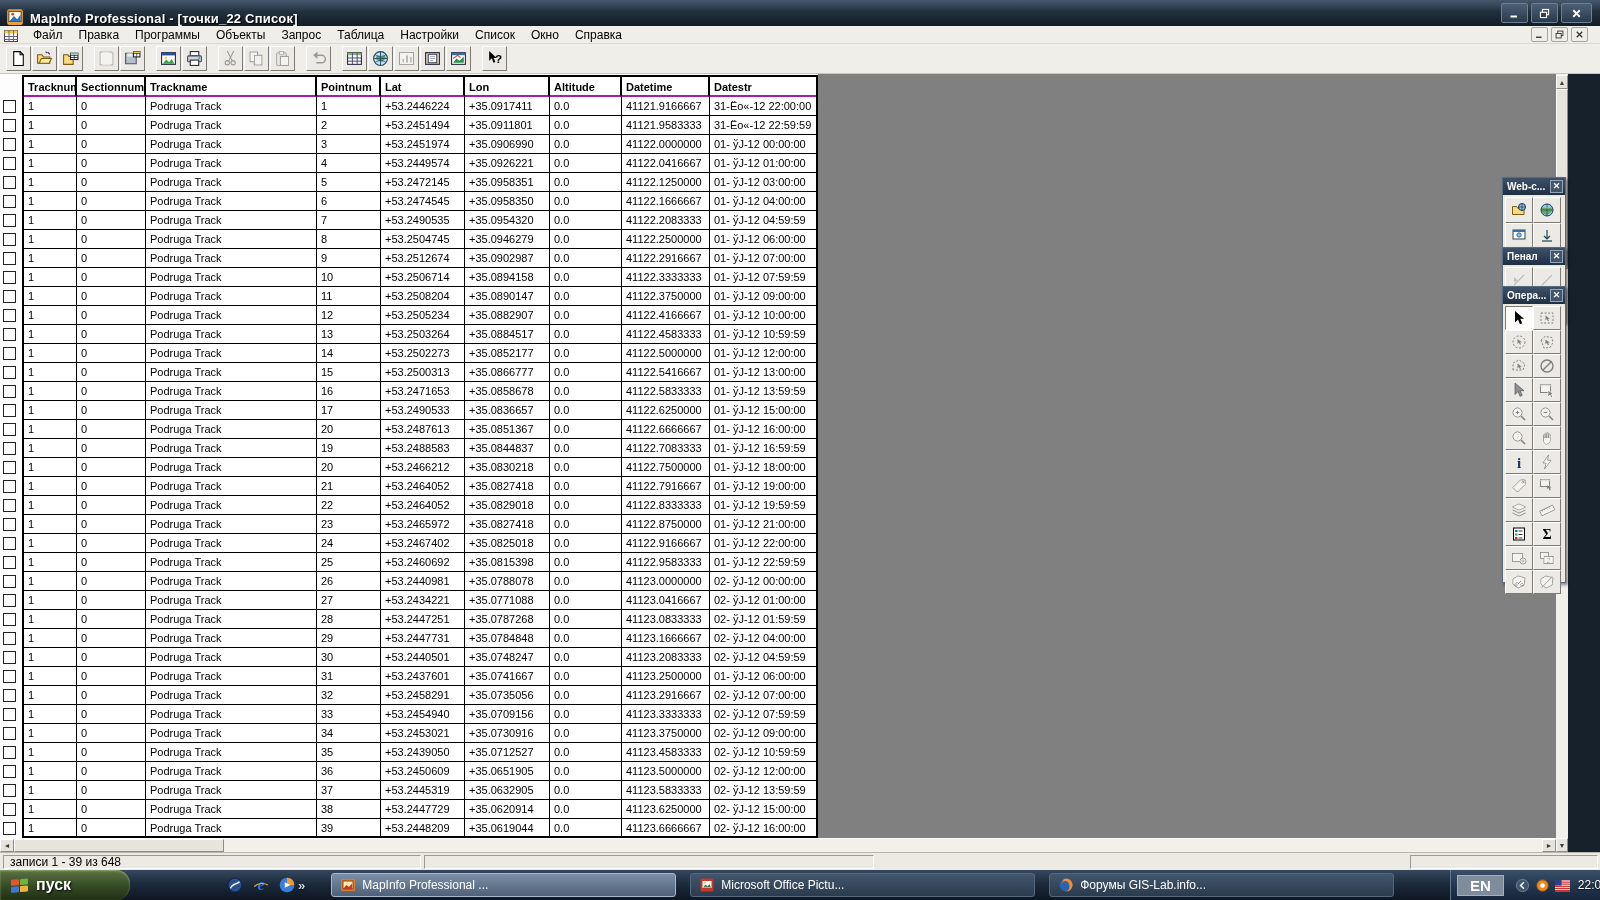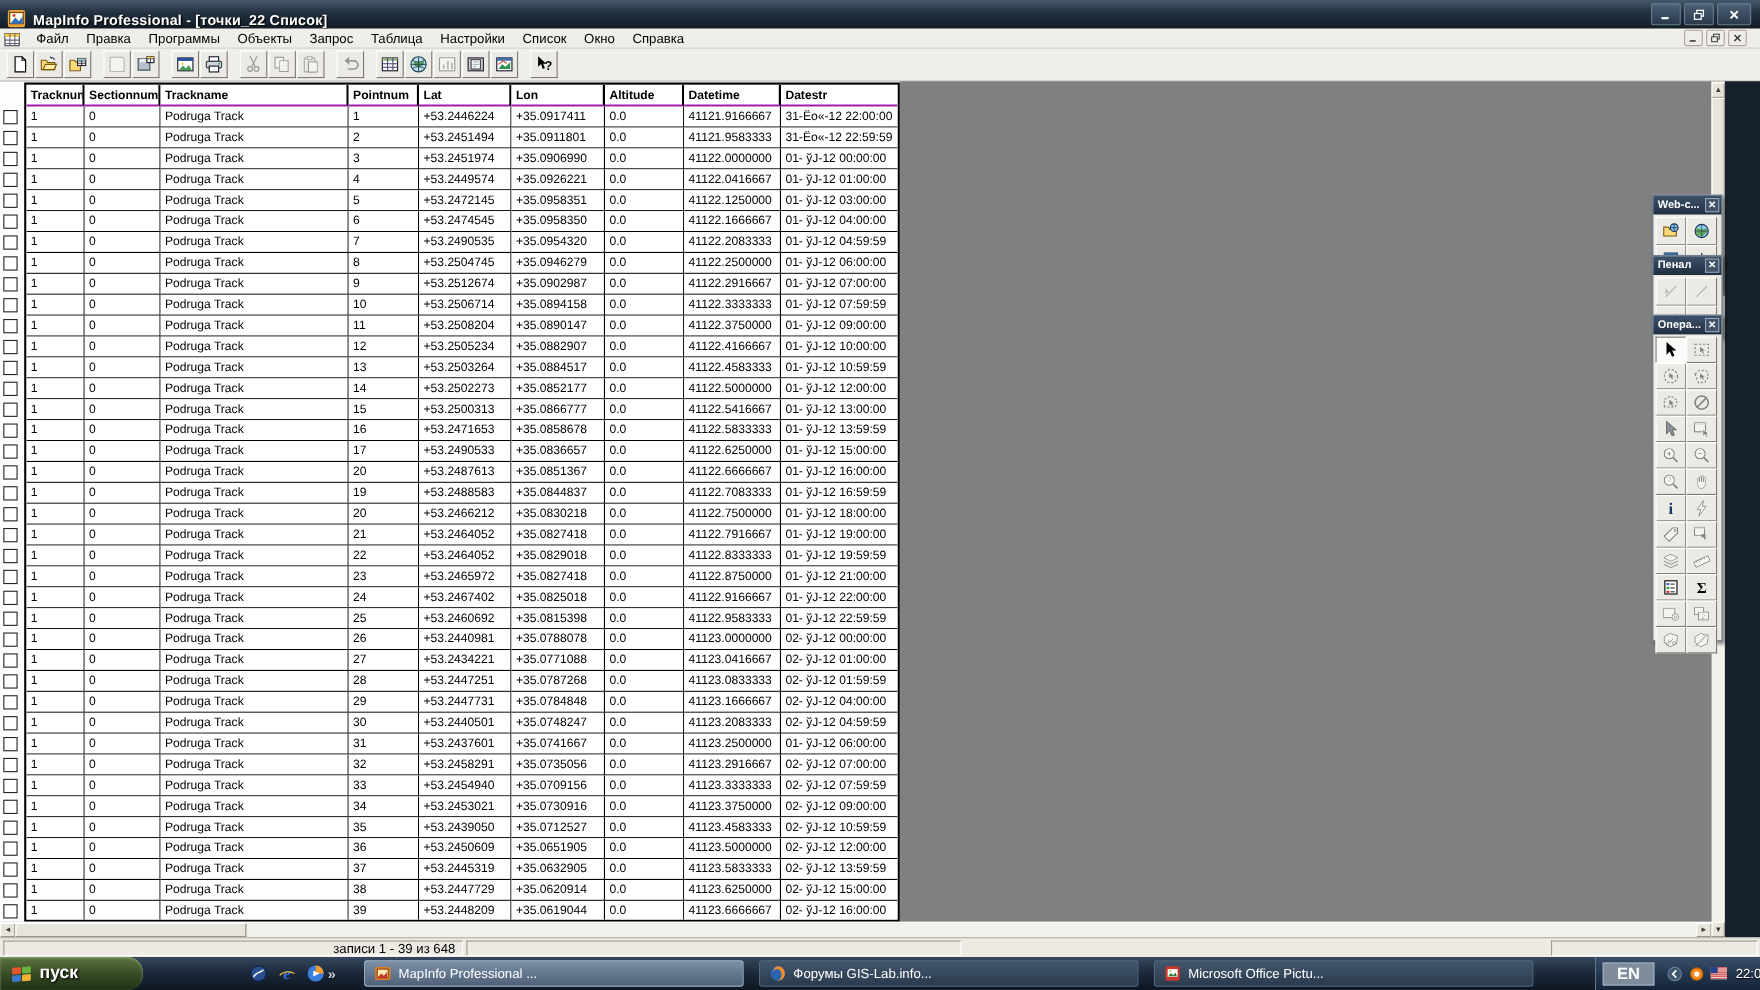--- a/index.html
+++ b/index.html
@@ -74,29 +74,29 @@
     font-weight:bold;display:flex;align-items:center;padding:0 2px 0 4px;white-space:nowrap;overflow:hidden;}
   .px{margin-left:auto;min-width:13px;height:13px;background:#42546a;border:1px solid #93a6bc;
     color:#fff;font-size:9px;font-weight:bold;line-height:11px;text-align:center;}
   .ptools{display:flex;flex-wrap:wrap;padding:2px;overflow:hidden;}
   .pbtn{width:28px;height:24px;background:#eceae4;border:1px solid;
     border-color:#ffffff #7d7a73 #7d7a73 #ffffff;display:flex;align-items:center;justify-content:center;}
   .pbtn svg{width:16px;height:16px;}
   .pbtn.disabled svg{filter:grayscale(1) brightness(1.55) opacity(.45);}
   .pbtn.active{border-color:#7d7a73 #ffffff #ffffff #7d7a73;background:#fbfbf9;}
   .panel-web{top:103px;height:88px;}
-  .panel-pencil{top:158px;height:76px;}
+  .panel-pencil{top:173px;height:76px;}
   .panel-opera{top:212px;height:297px;}
   .panel-pencil .ptools .pbtn,.panel-web .ptools .pbtn{height:26px;}
 
   
   .statusbar{position:absolute;left:0;top:852px;width:1600px;height:18px;background:#eceae3;
     border-top:1px solid #b7b4ac;display:flex;align-items:center;font-size:12px;}
   .spanel{height:14px;border:1px solid;border-color:#9c9990 #ffffff #ffffff #9c9990;
-    margin-left:3px;padding:0 6px;line-height:13px;white-space:nowrap;overflow:hidden;text-align:right;}
+    margin-left:3px;padding:0 6px;line-height:13px;white-space:nowrap;overflow:hidden;}
   .sp1{width:418px;}
   .sp2{width:450px;}
   .sp3{position:absolute;right:2px;width:188px;}
 
   
   .taskbar{position:absolute;left:0;top:870px;width:1600px;height:30px;
     background:linear-gradient(#35485e,#1d2b3c 45%,#0d1622);display:flex;align-items:center;}
   .startbtn{width:130px;height:30px;border-radius:0 14px 14px 0;
     background:linear-gradient(#5d7442,#344a24 55%,#203014);
     box-shadow:inset 0 1px 2px #90a870;display:flex;align-items:center;padding-left:10px;gap:6px;}
@@ -1174,36 +1174,36 @@
               <rect x="1" y="2" width="14" height="12" rx="1.5" fill="#e07b2a"></rect>
               <rect x="3" y="4" width="10" height="8" fill="#ffe9b0" stroke="#8a4a10"></rect>
               <path d="M3 12l3.5-4 2.5 2 3-3.5v5.5z" fill="#c0392b"></path>
             </svg>
           </span>
           <span>MapInfo Professional ...</span>
         </div>
         <div class="taskbtn">
           <span style="display: flex;">
             <svg viewBox="0 0 16 16">
-              <circle cx="8" cy="8" r="6.5" fill="#2a63b0"></circle>
-              <path d="M8 1.5c4 0 6.5 3 6.5 6.5S12 14.5 8 14.5c2-1 3.5-2.5 3.5-5S10 4 7.5 4 4 6 4 8c0-3 1-6.5 4-6.5z" fill="#f28f2a"></path>
-            </svg>
-          </span>
-          <span>Форумы GIS-Lab.info...</span>
-        </div>
-        <div class="taskbtn">
-          <span style="display: flex;">
-            <svg viewBox="0 0 16 16">
               <rect x="1.5" y="1.5" width="13" height="13" rx="1.5" fill="#c8372d"></rect>
               <rect x="3.5" y="4" width="9" height="7" fill="#fff"></rect>
               <path d="M4 10.5l2.5-3 2 2 2-2.5 1.5 3.5z" fill="#3a7a3a"></path>
               <circle cx="6" cy="5.8" r=".9" fill="#e8b23c"></circle>
             </svg>
           </span>
           <span>Microsoft Office Pictu...</span>
+        </div>
+        <div class="taskbtn">
+          <span style="display: flex;">
+            <svg viewBox="0 0 16 16">
+              <circle cx="8" cy="8" r="6.5" fill="#2a63b0"></circle>
+              <path d="M8 1.5c4 0 6.5 3 6.5 6.5S12 14.5 8 14.5c2-1 3.5-2.5 3.5-5S10 4 7.5 4 4 6 4 8c0-3 1-6.5 4-6.5z" fill="#f28f2a"></path>
+            </svg>
+          </span>
+          <span>Форумы GIS-Lab.info...</span>
         </div>
       </div>
     <div class="tray">
       <span class="lang">EN</span>
       <span id="tray-icons" style="display:flex;gap:5px;align-items:center;">
           <span class="tico"><svg viewBox="0 0 16 16">
               <circle cx="8" cy="8" r="6.5" fill="#3e566e" stroke="#6e86a0"></circle>
               <path d="M9.5 4.5L6 8l3.5 3.5" stroke="#fff" stroke-width="1.6" fill="none"></path>
             </svg></span>
           <span class="tico"><svg viewBox="0 0 16 16">

